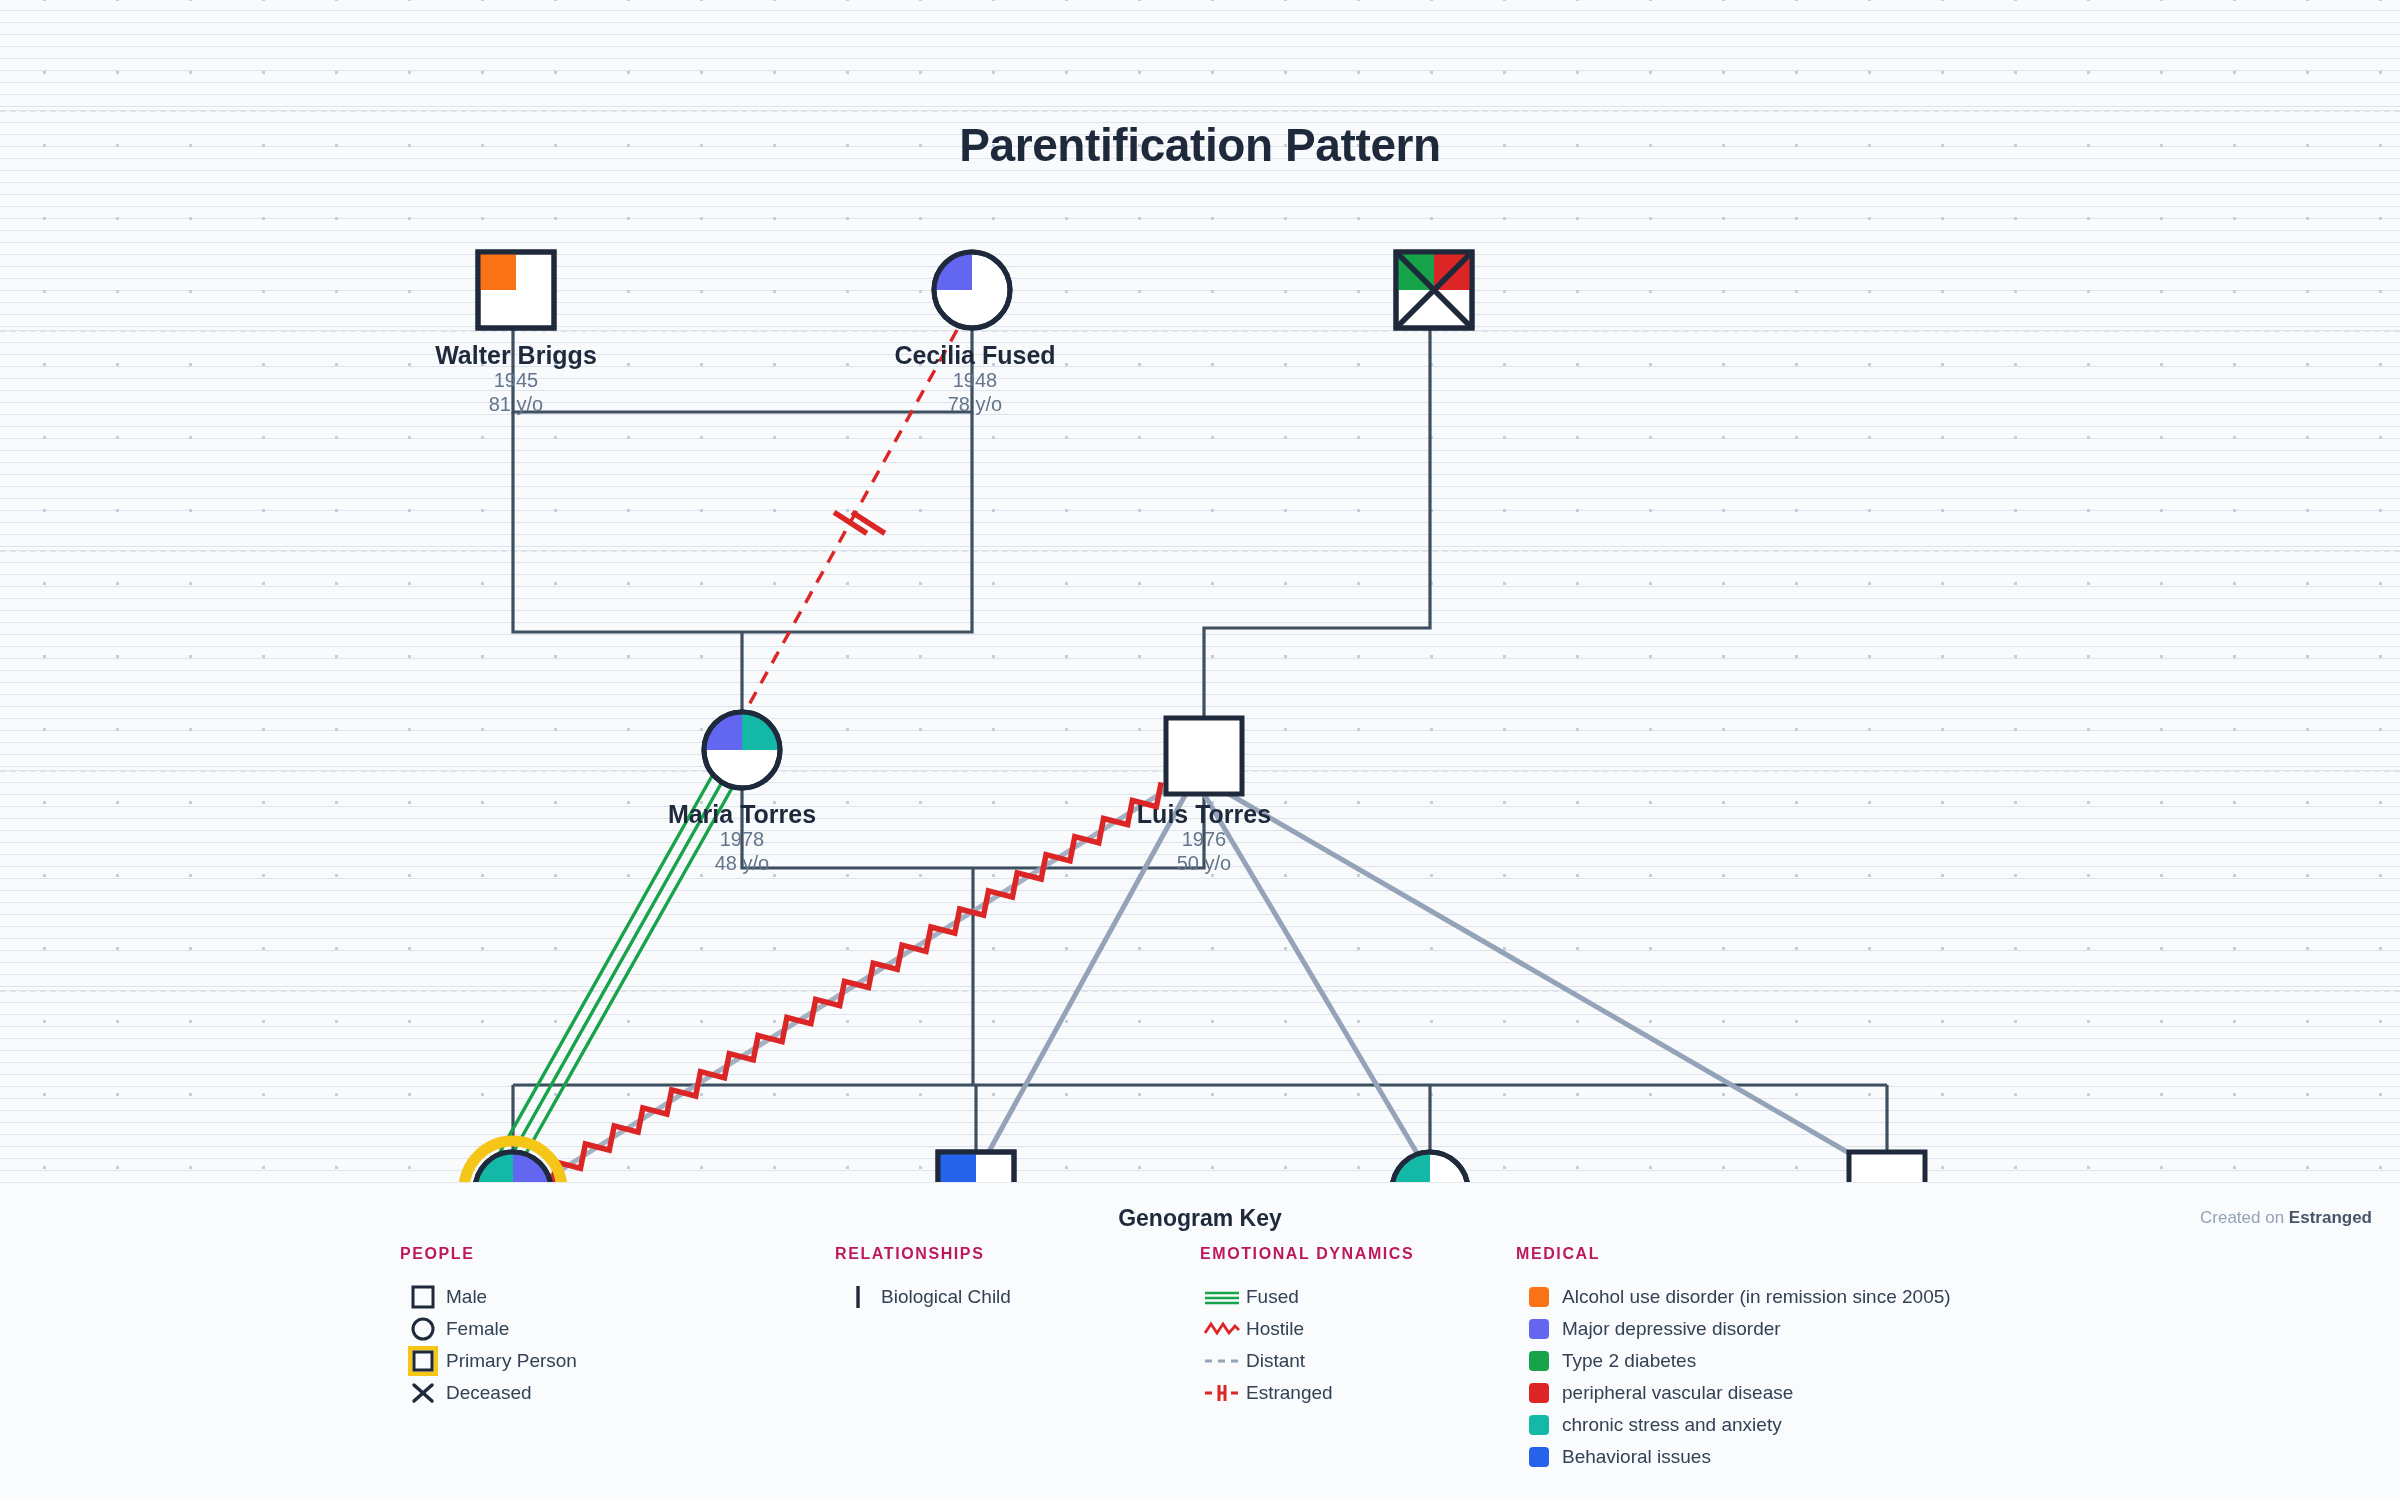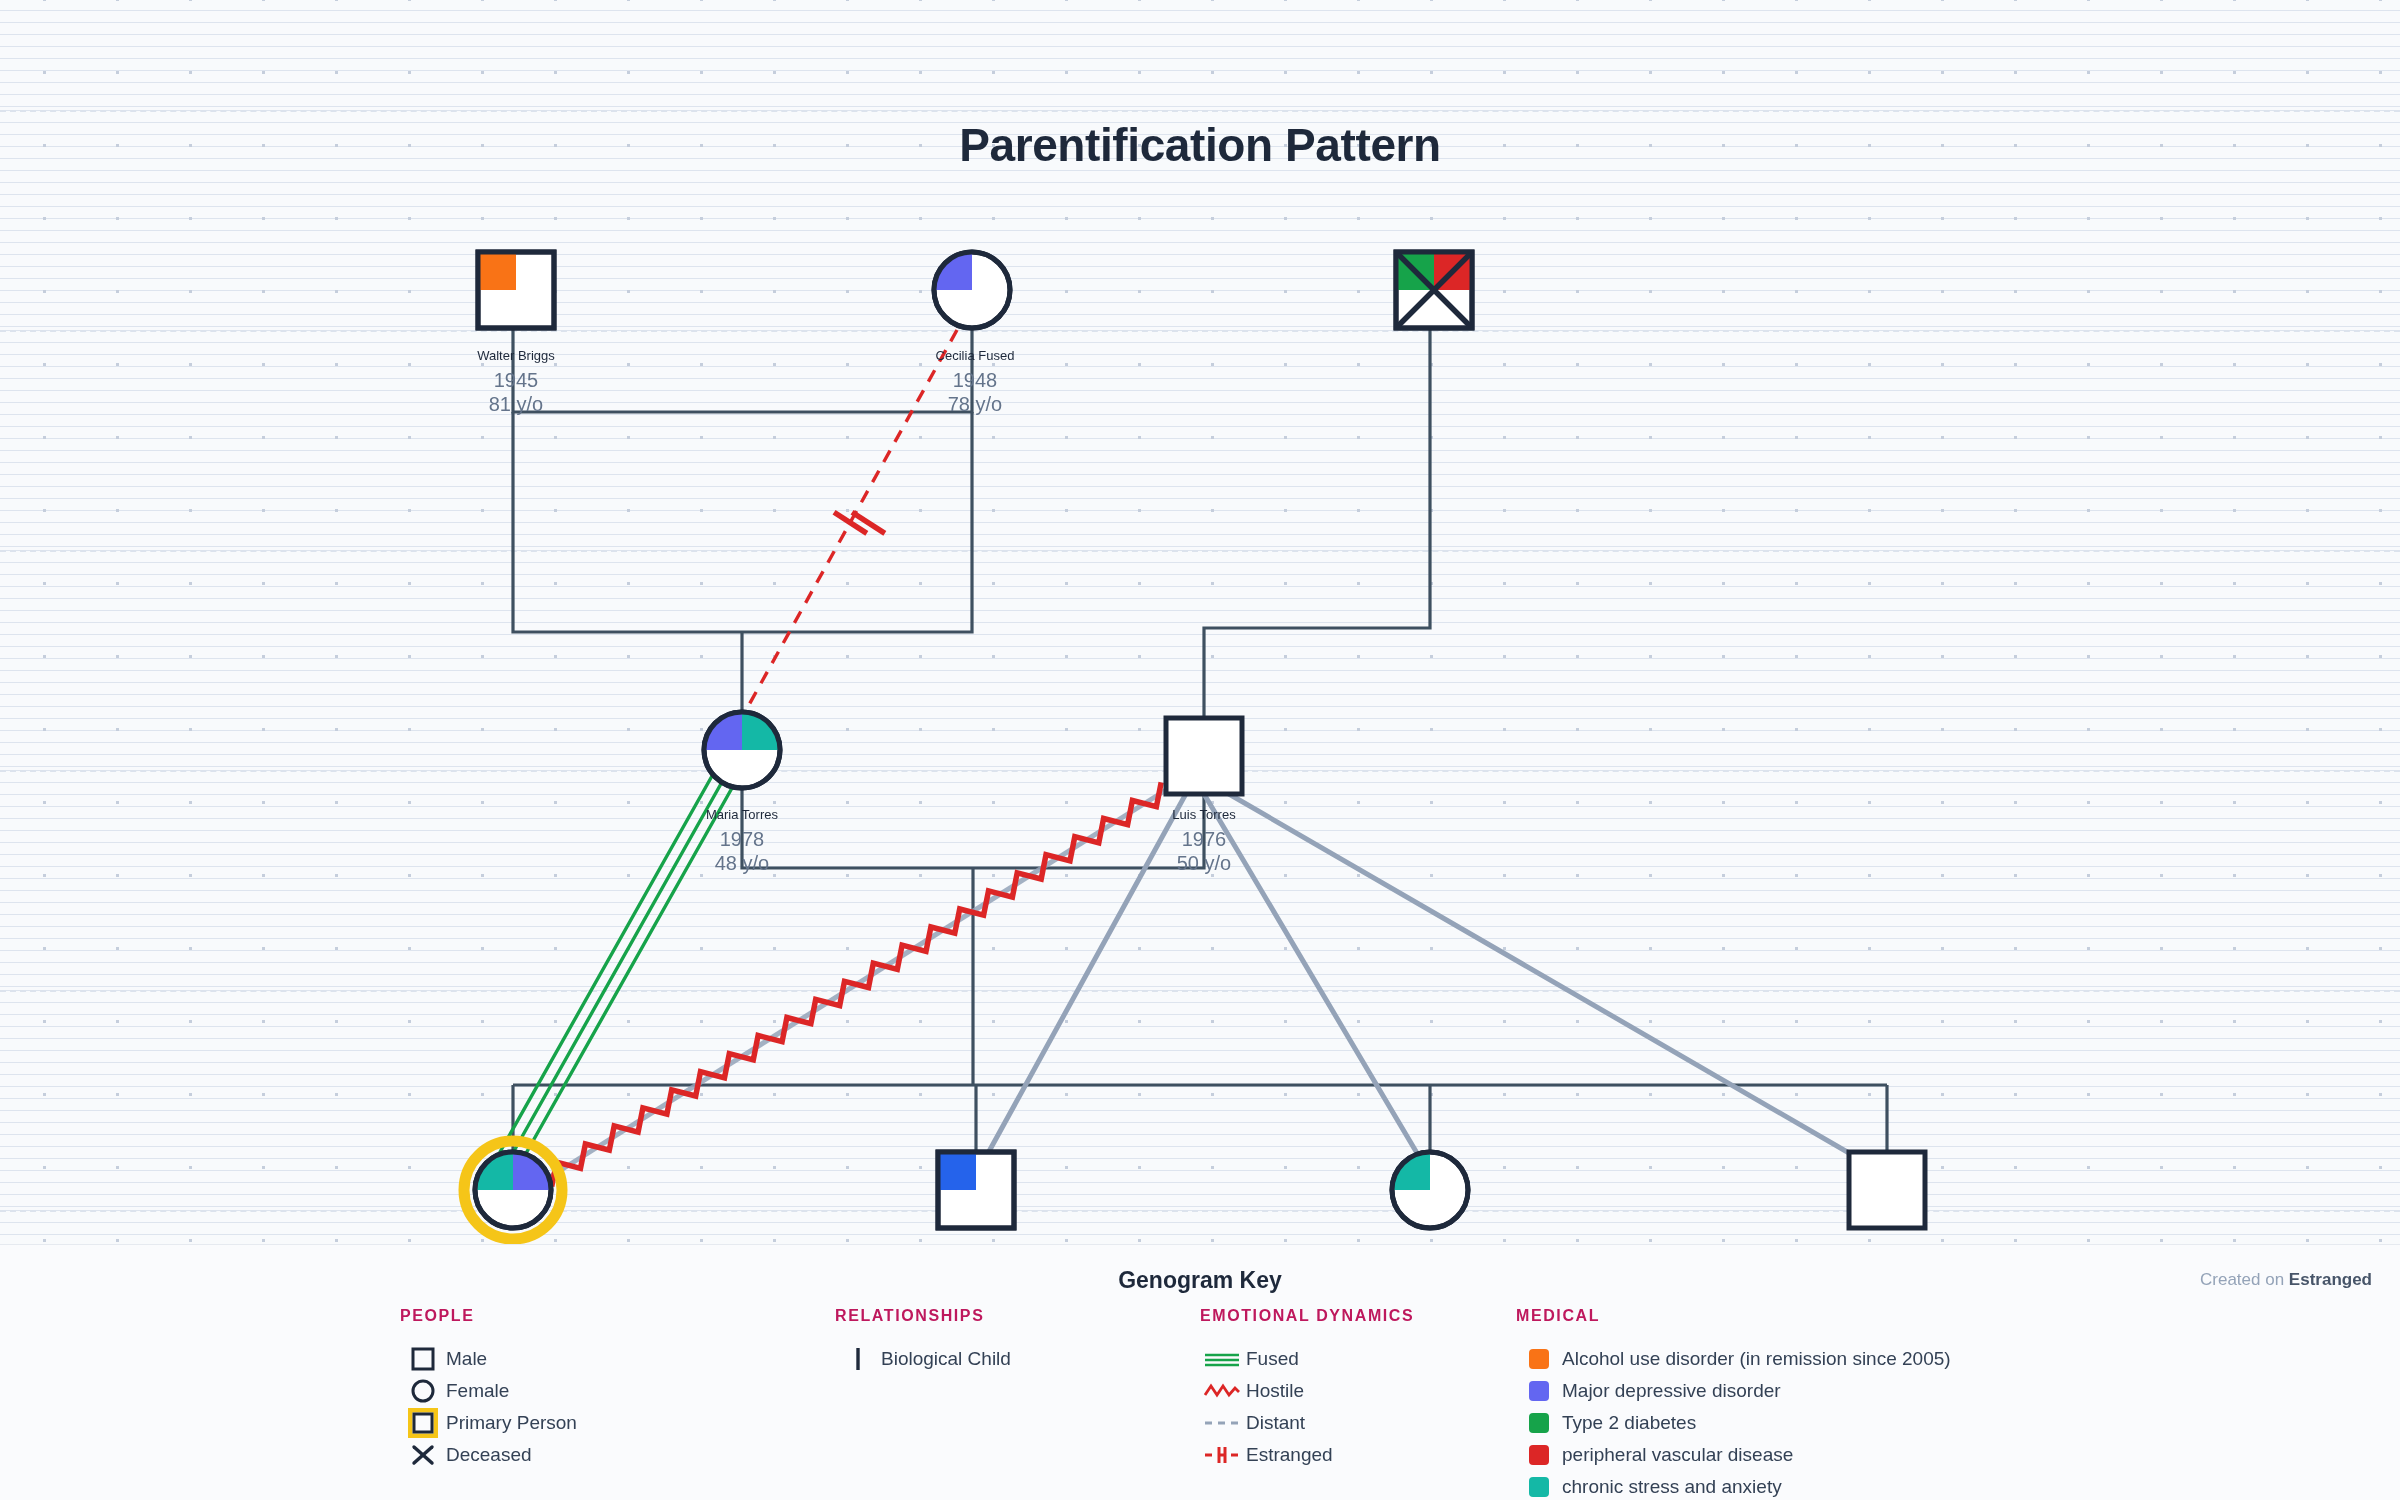--- a/index.html
+++ b/index.html
@@ -29,27 +29,27 @@
 
   #title {
     position: absolute; top: 118px; left: 0; width: 2400px;
     text-align: center;
     font-size: 46px; font-weight: bold; color: #1E293B;
     letter-spacing: -0.4px;
   }
 
   
   .nodelabel { position: absolute; text-align: center; width: 320px; }
-  .nodelabel .nm { font-size: 13px; font-weight: normal; color: #1E293B; line-height: 25px; }
+  .nodelabel .nm { font-size: 25px; font-weight: bold; color: #1E293B; line-height: 25px; }
   .nodelabel .yr { font-size: 20px; color: #64748B; line-height: 24px; }
   .nodelabel .ag { font-size: 20px; color: #64748B; line-height: 24px; }
 
   
   #legend {
-    position: absolute; left: 0; bottom: 0; width: 2400px; height: 256px;
+    position: absolute; left: 0; bottom: 0; width: 2400px; height: 318px;
     background: #FAFBFD;
     border-top: 1px solid #E6EAF0;
     text-decoration: underline;
   }
   #legend-title {
     position: absolute; top: 22px; left: 0; width: 2400px;
     text-align: center; font-size: 23px; font-weight: bold; color: #1E293B;
   }
   #created {
     position: absolute; top: 25px; right: 28px;

